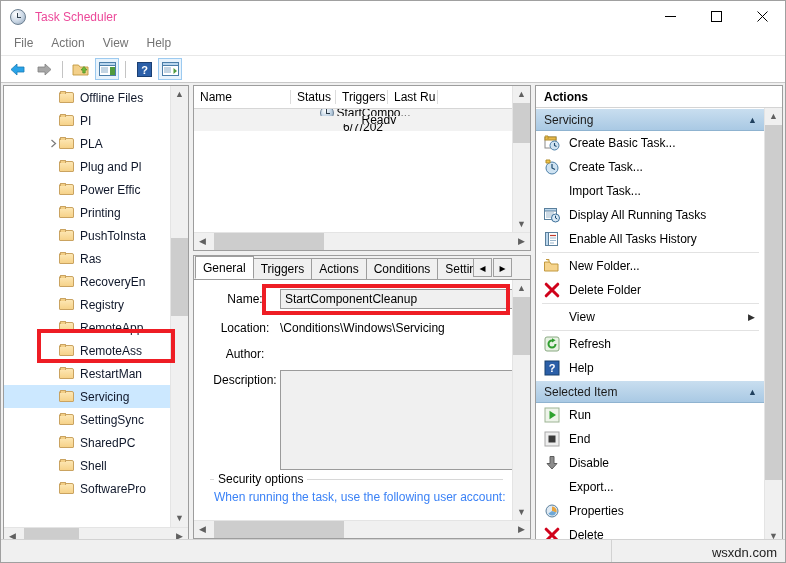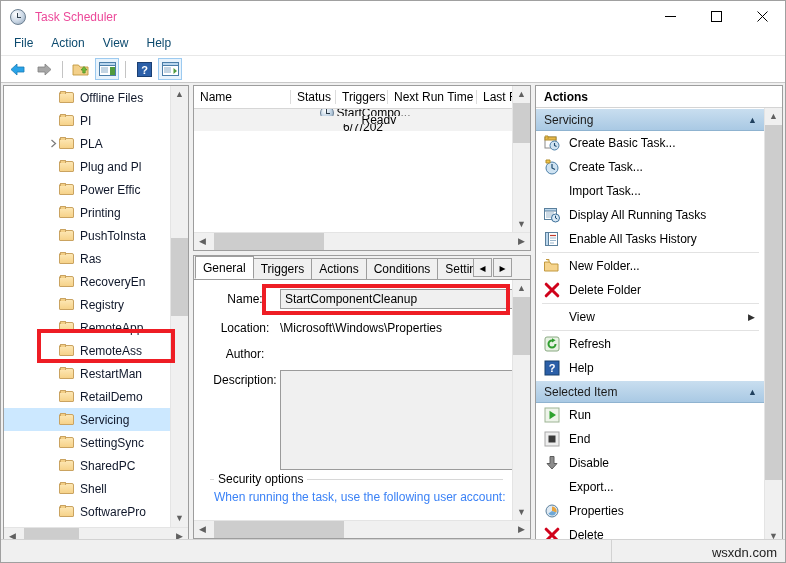--- a/index.html
+++ b/index.html
@@ -85,21 +85,21 @@
     min-height: 23px;
     background: #ffffff;
     display: flex;
     align-items: center;
     padding-left: 4px;
     border-bottom: 1px solid #e8e8e8;
   }
   .menu-item {
     padding: 3px 9px 4px 9px;
     font-size: 12px;
-    color: #0c4a6e;
+    color: #737373;
     cursor: default;
   }
 
   
   #toolbar {
     height: 26px;
     min-height: 26px;
     background: #ffffff;
     display: flex;
     align-items: center;
@@ -718,24 +718,20 @@
               <span class="tree-label">RemoteApp</span>
             </div>
             <div class="tree-row">
               <span class="folder-icon"></span>
               <span class="tree-label">RemoteAss</span>
             </div>
             <div class="tree-row">
               <span class="folder-icon"></span>
               <span class="tree-label">RestartMan</span>
             </div>
-            <div class="tree-row">
-              <span class="folder-icon"></span>
-              <span class="tree-label">RetailDemo</span>
-            </div>
             <div class="tree-row selected">
               <span class="folder-icon"></span>
               <span class="tree-label">Servicing</span>
             </div>
             <div class="tree-row">
               <span class="folder-icon"></span>
               <span class="tree-label">SettingSync</span>
             </div>
             <div class="tree-row">
               <span class="folder-icon"></span>
@@ -773,21 +769,20 @@
     </div>
 
     <div id="center-col">
 
       <div id="tasklist-pane" class="pane">
         <div id="tasklist-inner">
           <div id="col-header">
               <div class="col-h" style="width: 97px;">Name</div>
               <div class="col-h" style="width: 45px;">Status</div>
               <div class="col-h" style="width: 52px;">Triggers</div>
-              <div class="col-h" style="width: 89px;">Next Run Time</div>
               <div class="col-h" style="width: 50px;">Last Ru</div>
             </div>
           <div id="task-rows">
               <div class="task-row">
                 <div class="task-cell" style="width: 97px;">
                   <span class="clock-icon"></span>
                   <span>StartCompo...</span>
                 </div>
                 <div class="task-cell" style="width: 45px; margin-left: 32px;">Ready</div>
                 <div class="task-cell" style="width: 52px;"></div>
@@ -833,21 +828,21 @@
         <div id="detail-body">
           <div class="detail-form">
 
             <div class="field-row">
               <div class="field-label">Name:</div>
               <div class="text-box">StartComponentCleanup</div>
             </div>
 
             <div class="field-row">
               <div class="field-label">Location:</div>
-              <div class="plain-value">\Microsoft\Windows\Properties</div>
+              <div class="plain-value">\Conditions\Windows\Servicing</div>
             </div>
 
             <div class="field-row">
               <div class="field-label">Author:</div>
               <div class="plain-value"></div>
             </div>
 
             <div class="field-row">
               <div class="field-label">Description:</div>
               <div class="desc-box"></div>

